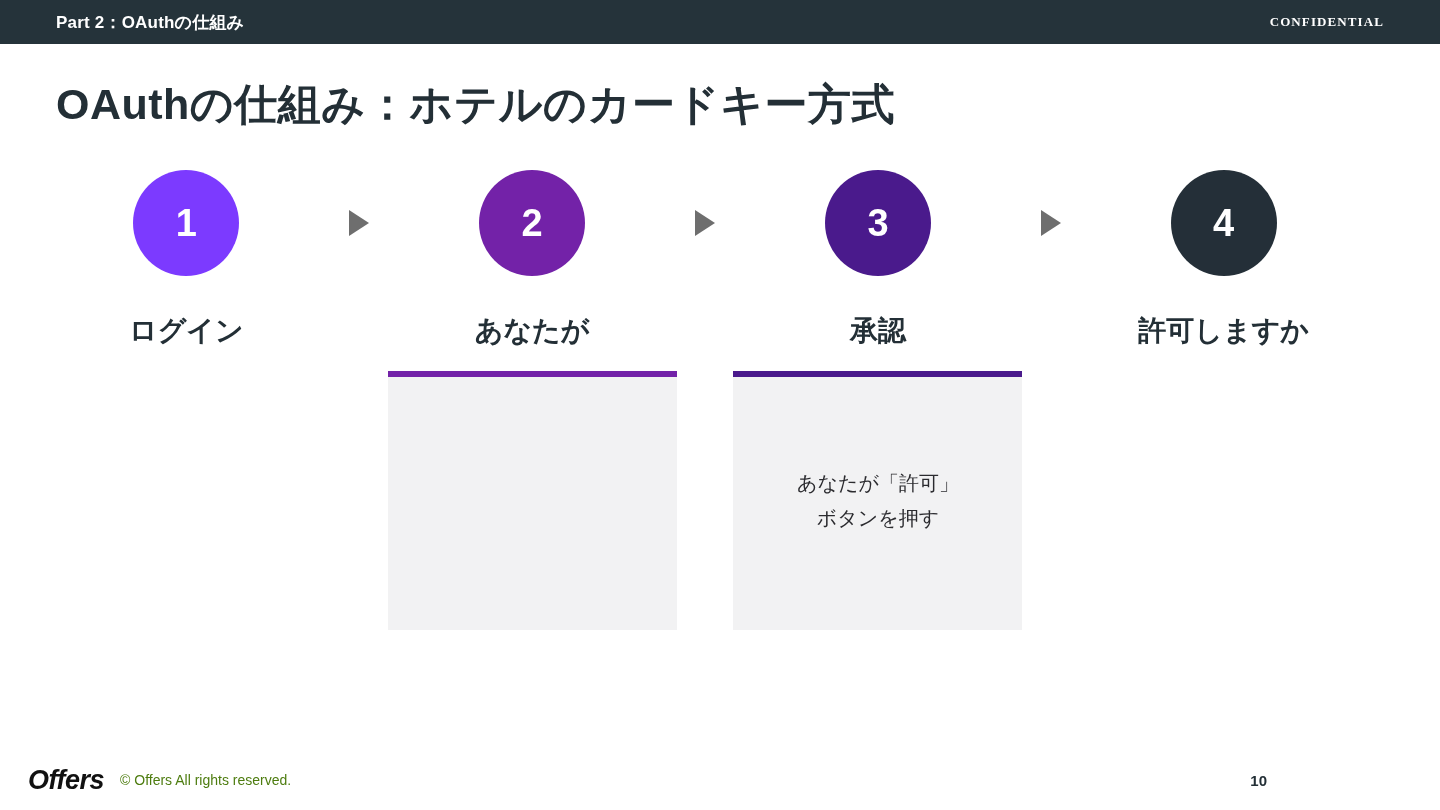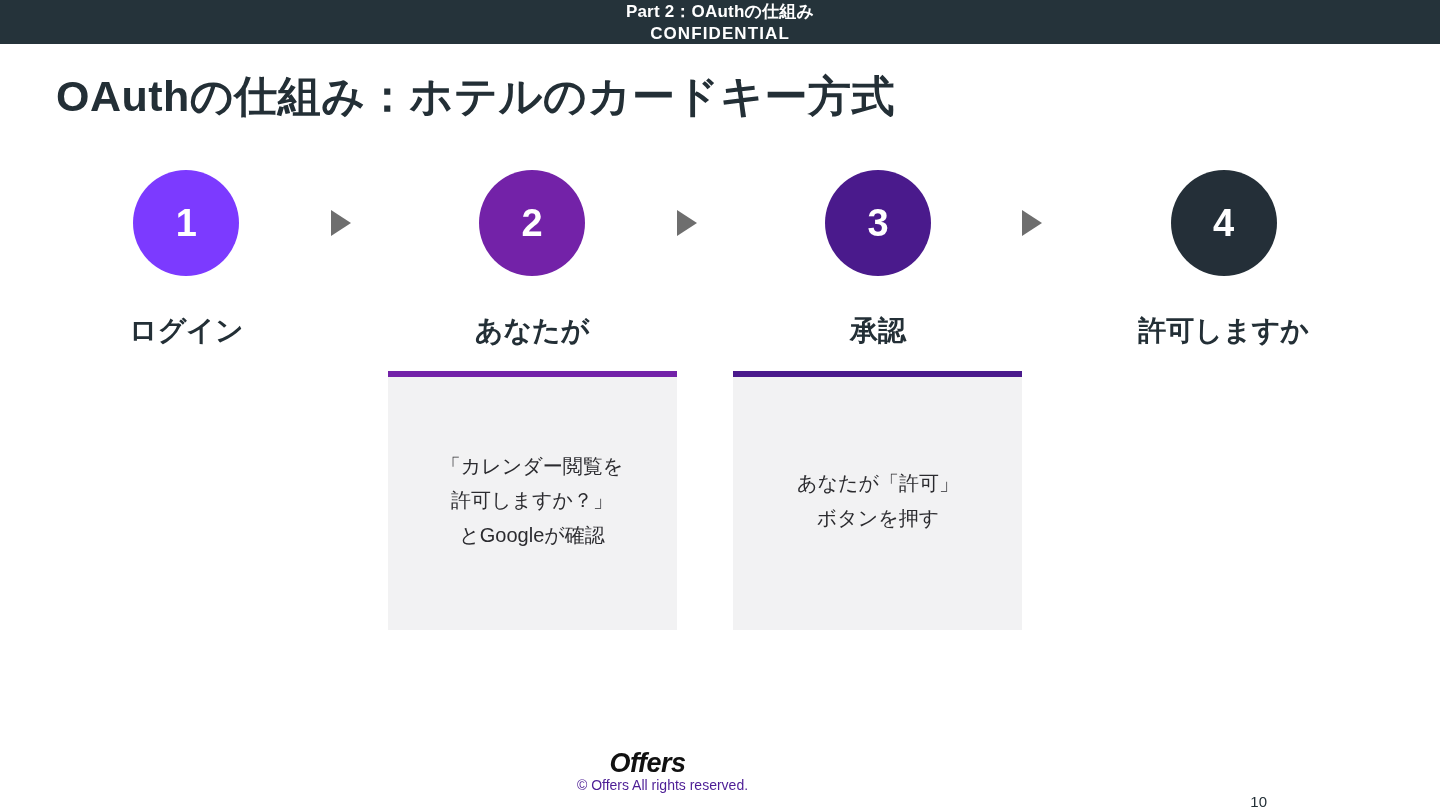--- a/index.html
+++ b/index.html
@@ -1,42 +1,43 @@
 <!DOCTYPE html>
 <html><head>
 <meta charset="utf-8">
 <style>
-  * { margin:0; padding:0; box-sizing:border-box;flex-direction:column; }
+  * { margin:0; padding:0; box-sizing:border-box; }
   html,body { width:1440px; height:810px; }
   body {
     background:#FFFFFF;
     font-family:"Liberation Sans","DejaVu Sans",sans-serif;
     position:relative;
     overflow:hidden;
   }
 
   
   .topbar{
     position:absolute; left:0; top:0; width:1440px; height:44px;
     background:#25333A;
     display:flex; align-items:center; justify-content:space-between;
     padding:0 56px 0 56px;
   }
   .topbar-left{
     color:#FFFFFF; font-size:17px; font-weight:bold; letter-spacing:.2px;
     white-space:nowrap;
   }
   .topbar-right{
-    color:#FFFFFF; font-size:17px; font-weight:bold; letter-spacing:1.1px;
+    color:#FFFFFF; font-size:13px; font-weight:bold; letter-spacing:1.1px;
     white-space:nowrap;
+    font-family:Liberation Serif, serif;
   }
 
   
   .slide-title{
-    position:absolute; left:56px; top:68px;
+    position:absolute; left:56px; top:76px;
     font-size:43px; font-weight:bold; color:#232F36;
     letter-spacing:.5px; white-space:nowrap;
   }
 
   
   .steps{
     position:absolute; left:42px; top:170px; width:1326px; height:460px;
     display:flex; flex-direction:row; align-items:flex-start;
   }
   .step{
@@ -81,24 +82,24 @@
   .footer{
     position:absolute; left:0; bottom:0; width:1319px; height:60px;
     display:flex; align-items:center; padding:0 52px 0 28px;
   }
   .logo{
     font-size:27px; font-weight:bold; font-style:italic;
     font-family:"Liberation Sans","DejaVu Sans",sans-serif;
     color:#111111; letter-spacing:-.5px; line-height:1;
   }
   .copyright{
-    margin-left:30px; font-size:14px; color:#4c1d95;
+    margin-left:16px; font-size:14px; color:#4d7c0f;
   }
   .pagenum{
-    margin-left:auto; font-size:15px; font-weight:normal; color:#232F36;
+    margin-left:auto; font-size:15px; font-weight:bold; color:#232F36;
   }
 </style>
 </head>
 <body>
 
 <div class="topbar" style="background: rgb(37, 51, 58);">
   <div class="topbar-left">Part 2：OAuthの仕組み</div>
   <div class="topbar-right">CONFIDENTIAL</div>
 </div>
 
@@ -117,23 +118,20 @@
     <div class="arrow" style="border-left-color: rgb(110, 110, 110);"></div>
   </div>
 
   <div class="step">
     <div class="circle" style="background: rgb(115, 34, 168);">
       <span>2</span>
     </div>
     <div class="step-label">あなたが</div>
     <div class="card">
       <div class="card-accent" style="background: rgb(115, 34, 168);"></div>
-      <div class="card-text">「カレンダー閲覧を
-許可しますか？」
-とGoogleが確認</div>
     </div>
   </div>
 
   <div class="arrow-slot">
     <div class="arrow" style="border-left-color: rgb(110, 110, 110);"></div>
   </div>
 
   <div class="step">
     <div class="circle" style="background: rgb(74, 26, 140);">
       <span>3</span>

